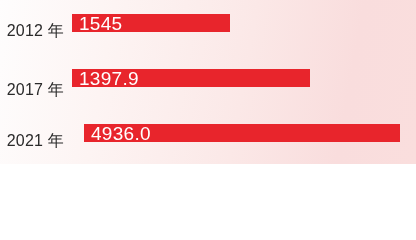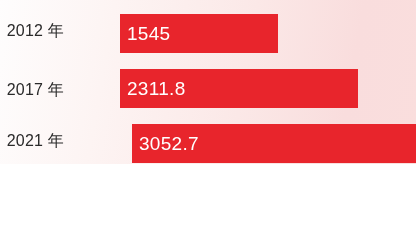--- a/index.html
+++ b/index.html
@@ -42,26 +42,25 @@
     letter-spacing: 0.2px;
     white-space: nowrap;
   }
   .bar-track {
     position: relative;
     height: 33px;
     display: block;
   }
   .bar-fill {
     position: relative;
-    height: 39px;
+    height: 18px;
     background: #e8252c;
     box-sizing: border-box;
     display: flex;
     align-items: center;
-    margin-left: 48px;
   }
   .bar-value {
     color: #ffffff;
     font-size: 19px;
     line-height: 1;
     font-weight: 500;
     padding-left: 7px;
     white-space: nowrap;
     letter-spacing: 0.3px;
   }
@@ -81,27 +80,27 @@
       <div class="bar-fill" style="width: 158px; background: rgb(232, 37, 44);">
         <span class="bar-value" style="color: rgb(255, 255, 255);">1545</span>
       </div>
     </div>
   </div>
 
   <div class="bar-row row-1">
     <div class="row-label" style="color: rgb(42, 42, 42); margin-top: 8px;">2017 年</div>
     <div class="bar-track">
       <div class="bar-fill" style="width: 238px; background: rgb(232, 37, 44);">
-        <span class="bar-value" style="color: rgb(255, 255, 255);">2311.8</span>
+        <span class="bar-value" style="color: rgb(255, 255, 255);">1397.9</span>
       </div>
     </div>
   </div>
 
   <div class="bar-row row-2">
     <div class="row-label" style="color: rgb(42, 42, 42);">2021 年</div>
     <div class="bar-track">
       <div class="bar-fill" style="width: 316px; background: rgb(232, 37, 44);">
-        <span class="bar-value" style="color: rgb(255, 255, 255);">3052.7</span>
+        <span class="bar-value" style="color: rgb(255, 255, 255);">4936.0</span>
       </div>
     </div>
   </div>
 
 </div>
 
 </body></html>

